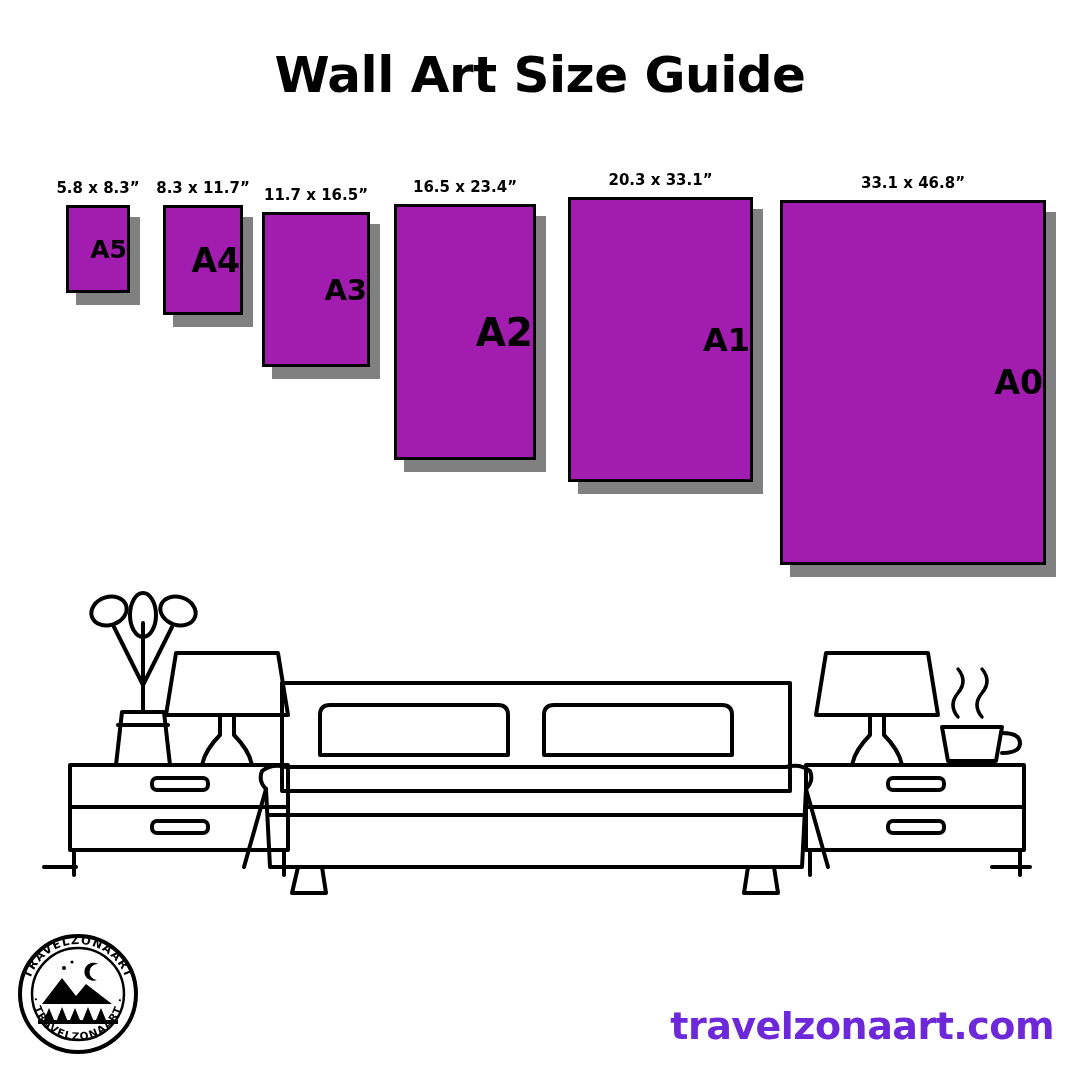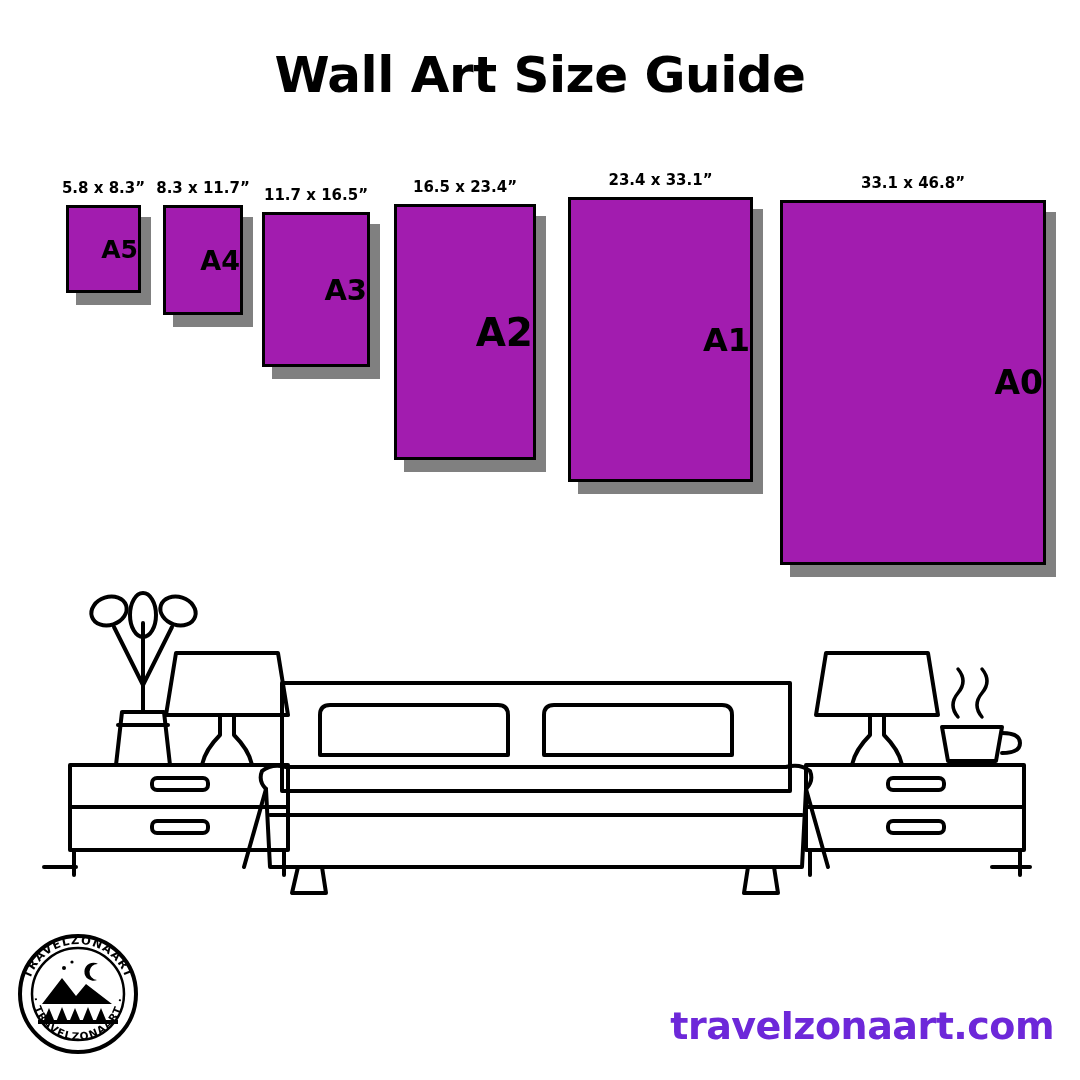--- a/index.html
+++ b/index.html
@@ -72,21 +72,21 @@
     font-size: 15px;
     font-weight: 700;
     color: #000;
     text-align: center;
     left: 50%;
     transform: translateX(-50%);
   }
 
   
   .fl-a5 { font-size: 25px; }
-  .fl-a4 { font-size: 27px; }
+  .fl-a4 { font-size: 33px; }
   .fl-a3 { font-size: 29px; }
   .fl-a2 { font-size: 39px; }
   .fl-a1 { font-size: 32px; }
   .fl-a0 { font-size: 33px; }
 
   
   #furniture {
     position: absolute;
     left: 30px;
     top: 575px;
@@ -114,21 +114,21 @@
     color: #6d28d9;
   }
 </style>
 </head>
 <body>
 
 <div id="stage">
 
   <div class="title">Wall Art Size Guide</div>
 
-  <div class="frame-wrap" style="left:66px; top:205px; width:75px; height:88px;">
+  <div class="frame-wrap" style="left:66px; top:205px; width:64px; height:88px;">
     <div class="frame-dim" style="top:-26px;">5.8 x 8.3”</div>
     <div class="frame-shadow"></div>
     <div class="frame-box">
       <span class="frame-label fl-a5">A5</span>
     </div>
   </div>
 
   <div class="frame-wrap" style="left:163px; top:205px; width:80px; height:110px;">
     <div class="frame-dim" style="top:-26px;">8.3 x 11.7”</div>
     <div class="frame-shadow"></div>
@@ -147,21 +147,21 @@
 
   <div class="frame-wrap" style="left:394px; top:204px; width:142px; height:256px;">
     <div class="frame-dim" style="top:-26px;">16.5 x 23.4”</div>
     <div class="frame-shadow"></div>
     <div class="frame-box">
       <span class="frame-label fl-a2">A2</span>
     </div>
   </div>
 
   <div class="frame-wrap" style="left:568px; top:197px; width:185px; height:285px;">
-    <div class="frame-dim" style="top:-26px;">23.4 x 33.1”</div>
+    <div class="frame-dim" style="top:-26px;">20.3 x 33.1”</div>
     <div class="frame-shadow"></div>
     <div class="frame-box">
       <span class="frame-label fl-a1">A1</span>
     </div>
   </div>
 
   <div class="frame-wrap" style="left:780px; top:200px; width:266px; height:365px;">
     <div class="frame-dim" style="top:-26px;">33.1 x 46.8”</div>
     <div class="frame-shadow"></div>
     <div class="frame-box">

